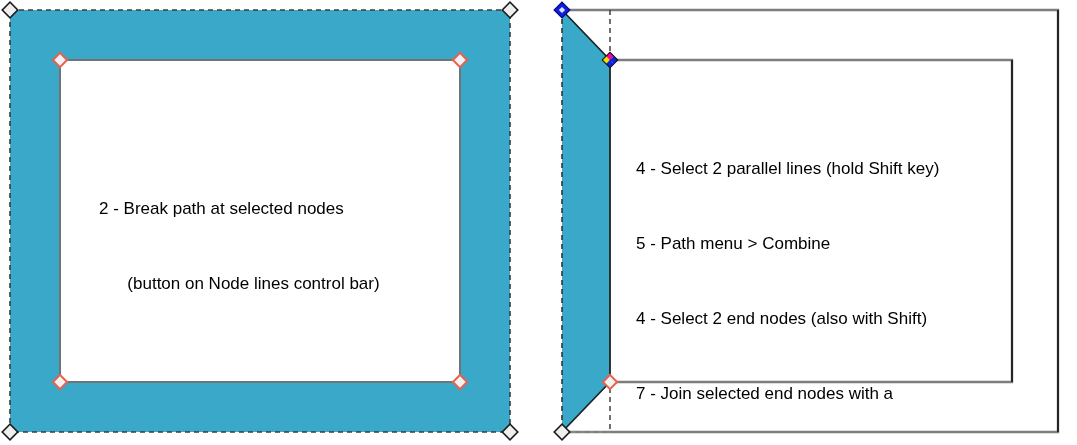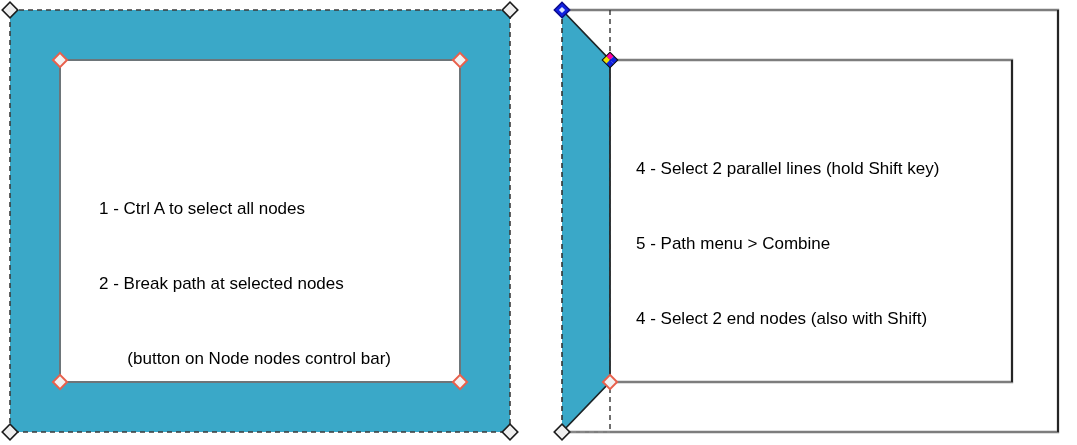--- a/index.html
+++ b/index.html
@@ -133,31 +133,31 @@
         <use href="#node-multi" transform="translate(610,60)"></use>
         <use href="#node-red" transform="translate(610,382)"></use>
         <use href="#node-dark" transform="translate(562,432)"></use>
       </g>
     </g>
   </svg>
 
   <div class="text-layer">
 
     <div class="instr-block" id="left-instructions">
-      <span class="instr-line">1 - Ctrl A to select all nodes</span>
       <span class="instr-line">2 - Break path at selected nodes</span>
-      <span class="instr-line">      (button on Node nodes control bar)</span>
+      <span class="instr-line">      (button on Node lines control bar)</span>
       
       
     </div>
 
     <div class="instr-block" id="right-instructions">
       <span class="instr-line">4 - Select 2 parallel lines (hold Shift key)</span>
       <span class="instr-line">5 - Path menu &gt; Combine</span>
       <span class="instr-line">4 - Select 2 end nodes (also with Shift)</span>
+      <span class="instr-line">7 - Join selected end nodes with a</span>
       
       
       
       
       
     </div>
 
   </div>
 </div>
 

